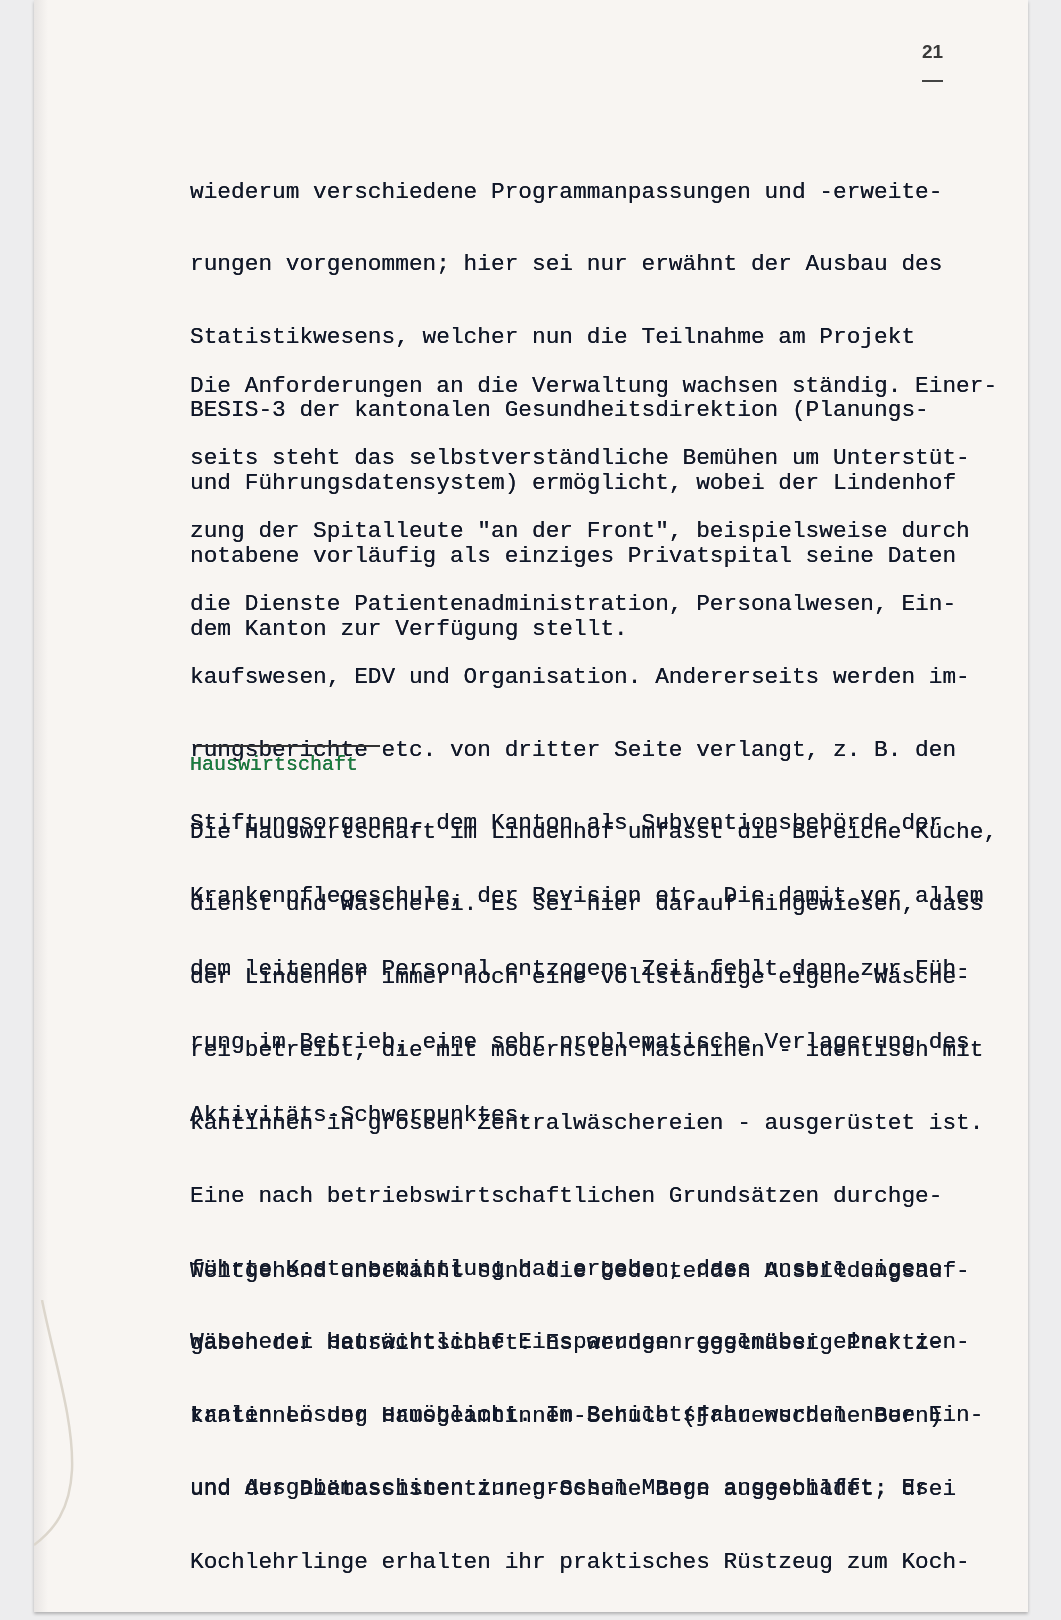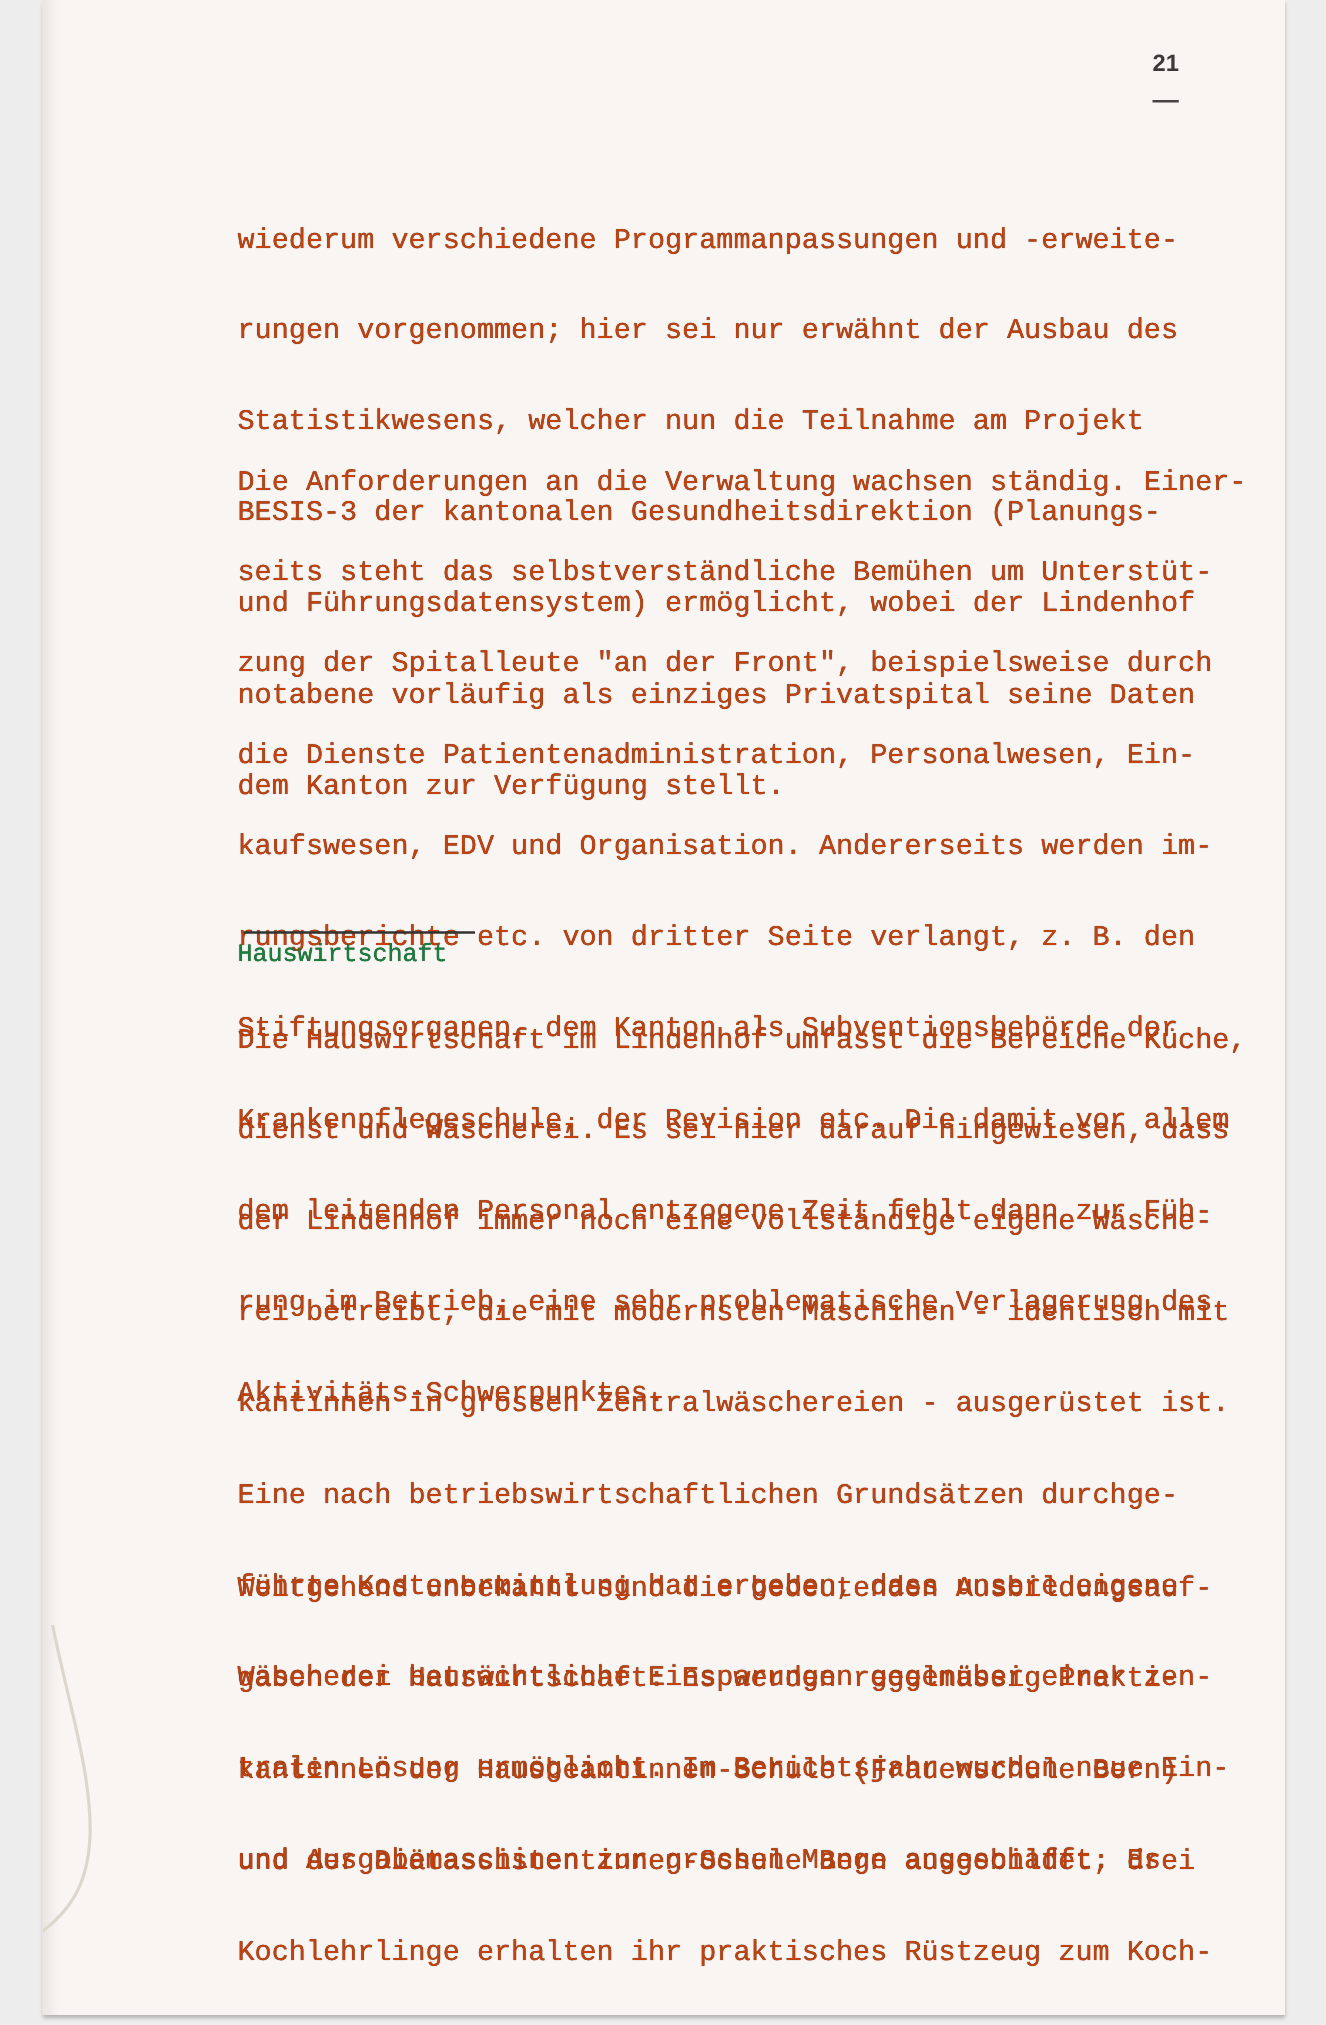--- a/index.html
+++ b/index.html
@@ -19,21 +19,21 @@
       background: linear-gradient(to right, #e8e5e3, #f8f5f2);
     }
     .page-number {
       position: absolute; left: 922px; top: 42px;
       font-size: 19px; font-weight: bold; color: #3a3a3a;
       border-bottom: 2px solid #444; line-height: 20px; padding-bottom: 18px;
       font-family: "Liberation Sans", sans-serif;
     }
     .text-block {
       position: absolute; left: 190px;
-      font-size: 22.8px; line-height: 24.3px; color: #c2410c;
+      font-size: 22.8px; line-height: 24.3px; color: #0f172a;
       white-space: pre; letter-spacing: 0;
       text-shadow: 0 0 0.6px #2b2b2b;
       font-family: Liberation Mono, monospace;
     }
     .heading {
       position: absolute; left: 190px; top: 710px;
       font-size: 20px; line-height: 24px; color: #15803d;
       white-space: pre; text-shadow: 0 0 0.6px #2b2b2b; margin-top: 43px;
     }
     .heading-rule {

